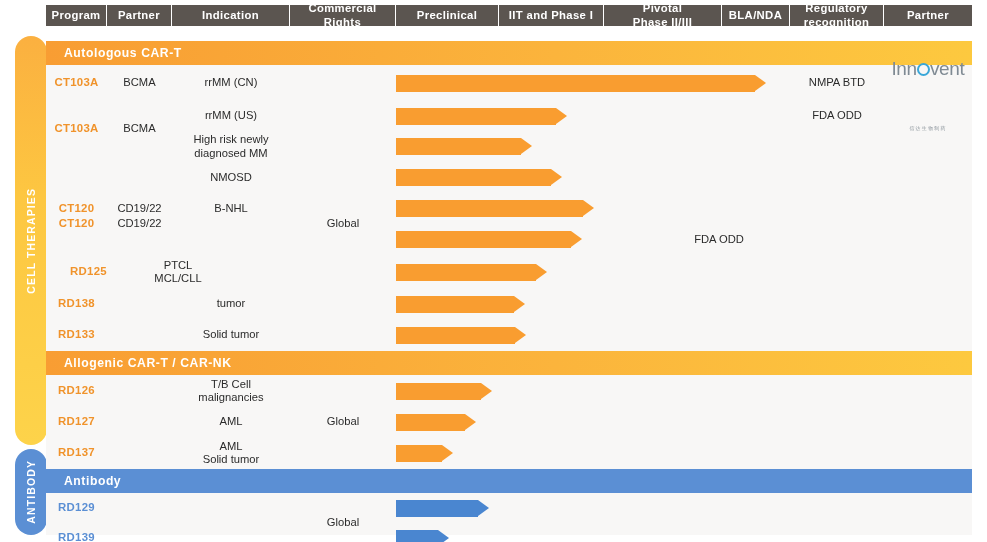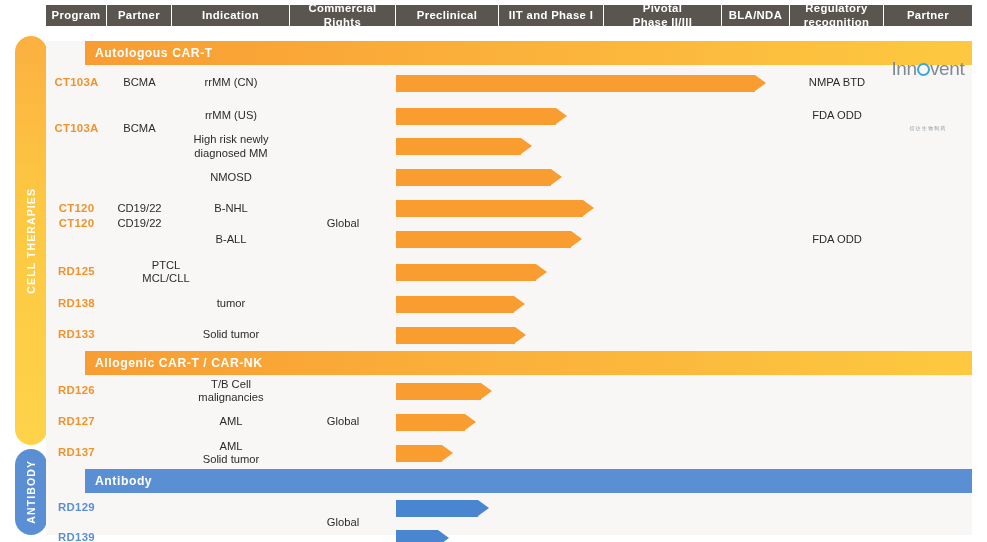--- a/index.html
+++ b/index.html
@@ -80,27 +80,26 @@
     width: 926px;
     height: 494px;
     background: #f8f7f6;
   }
 
   .section-bar {
     position: relative;
     height: 24px;
     display: flex;
     align-items: center;
-    padding-left: 10px;
+    padding-left: 18px;
     box-sizing: border-box;
     color: #ffffff;
     font-size: 12.2px;
     font-weight: bold;
     letter-spacing: 0.55px;
-    margin-left: 39px;
   }
   .section-bar.orange { background: linear-gradient(90deg, #f89d33 0%, #fbb43c 55%, #fdc93f 100%); }
   .section-bar.blue   { background: #5b8fd4; }
 
   .row {
     position: relative;
     display: flex;
     align-items: center;
     box-sizing: border-box;
   }
@@ -300,33 +299,30 @@
           <div class="cell" style="width: 105px; flex: 0 0 105px;"></div>
           <div class="cell" style="width: 118px; flex: 0 0 118px;"></div>
           <div class="cell" style="width: 68px; flex: 0 0 68px;"></div>
           <div class="cell" style="width: 94px; flex: 0 0 94px;"></div>
           <div class="cell" style="width: 88px; flex: 0 0 88px;"></div>
           <div class="bar orange" style="position: absolute; left: 350px; top: 7px; width: 187px;"></div>
         </div>
         <div class="row" style="height: 31px;">
           <div class="cell program orange" style="width: 61px; flex: 0 0 61px;"></div>
           <div class="cell" style="width: 65px; flex: 0 0 65px;"></div>
-          <div class="cell" style="width: 118px; flex: 0 0 118px;">
-            <span>B-ALL</span>
-          </div>
           <div class="cell" style="width: 106px; flex: 0 0 106px;"></div>
           <div class="cell" style="width: 103px; flex: 0 0 103px;"></div>
           <div class="cell" style="width: 105px; flex: 0 0 105px;"></div>
           <div class="cell" style="width: 118px; flex: 0 0 118px;"></div>
           <div class="cell" style="width: 68px; flex: 0 0 68px;"></div>
           <div class="cell" style="width: 94px; flex: 0 0 94px;">FDA ODD</div>
           <div class="cell" style="width: 88px; flex: 0 0 88px;"></div>
           <div class="bar orange" style="position: absolute; left: 350px; top: 7px; width: 175px;"></div>
         </div>
-        <div class="row" style="height: 34px;">
+        <div class="row" style="height: 34px; padding-left: 12px;">
           <div class="cell program orange" style="width: 61px; flex: 0 0 61px;">RD125</div>
           <div class="cell" style="width: 118px; flex: 0 0 118px;">
             <span>PTCL<br>MCL/CLL</span>
           </div>
           <div class="cell" style="width: 106px; flex: 0 0 106px;"></div>
           <div class="cell" style="width: 103px; flex: 0 0 103px;"></div>
           <div class="cell" style="width: 105px; flex: 0 0 105px;"></div>
           <div class="cell" style="width: 118px; flex: 0 0 118px;"></div>
           <div class="cell" style="width: 68px; flex: 0 0 68px;"></div>
           <div class="cell" style="width: 94px; flex: 0 0 94px;"></div>

